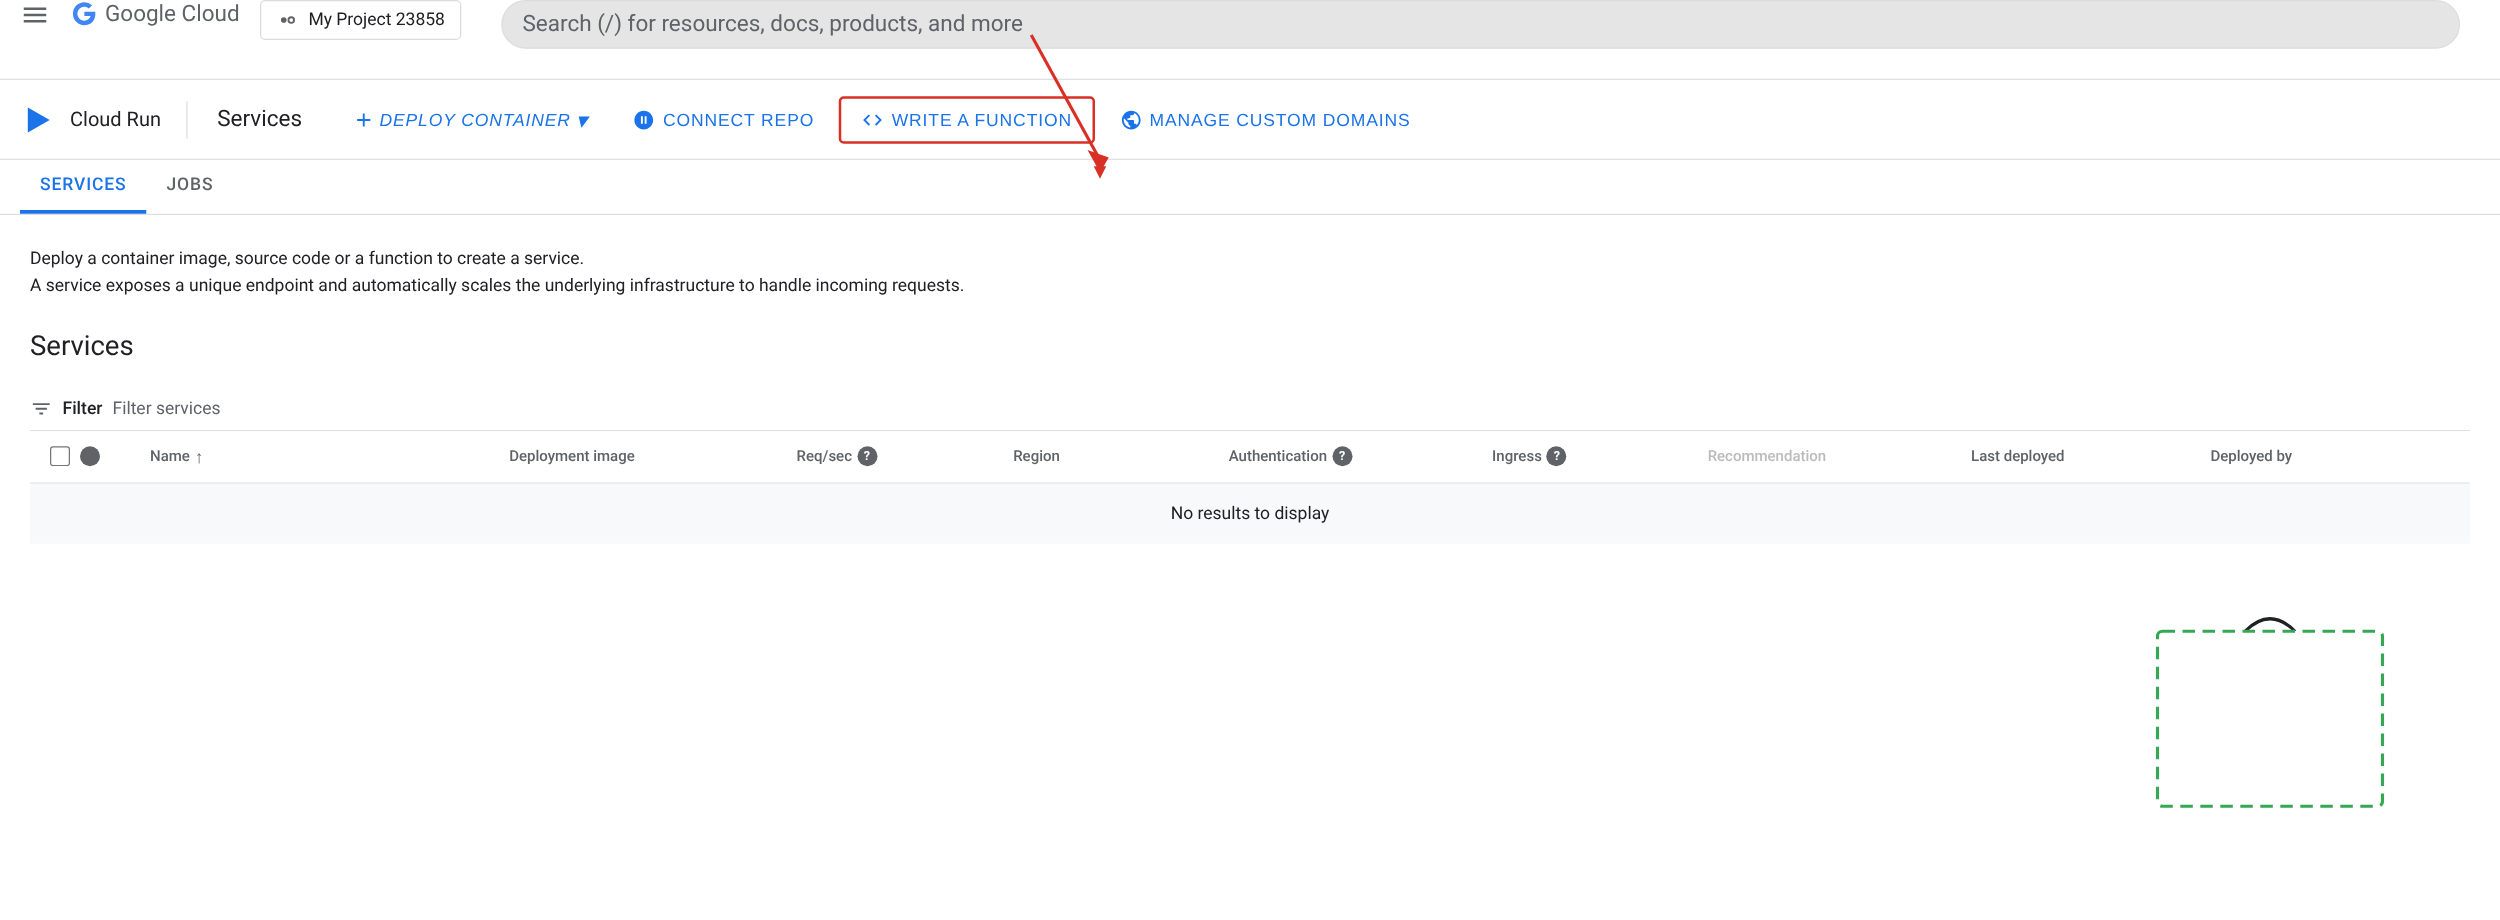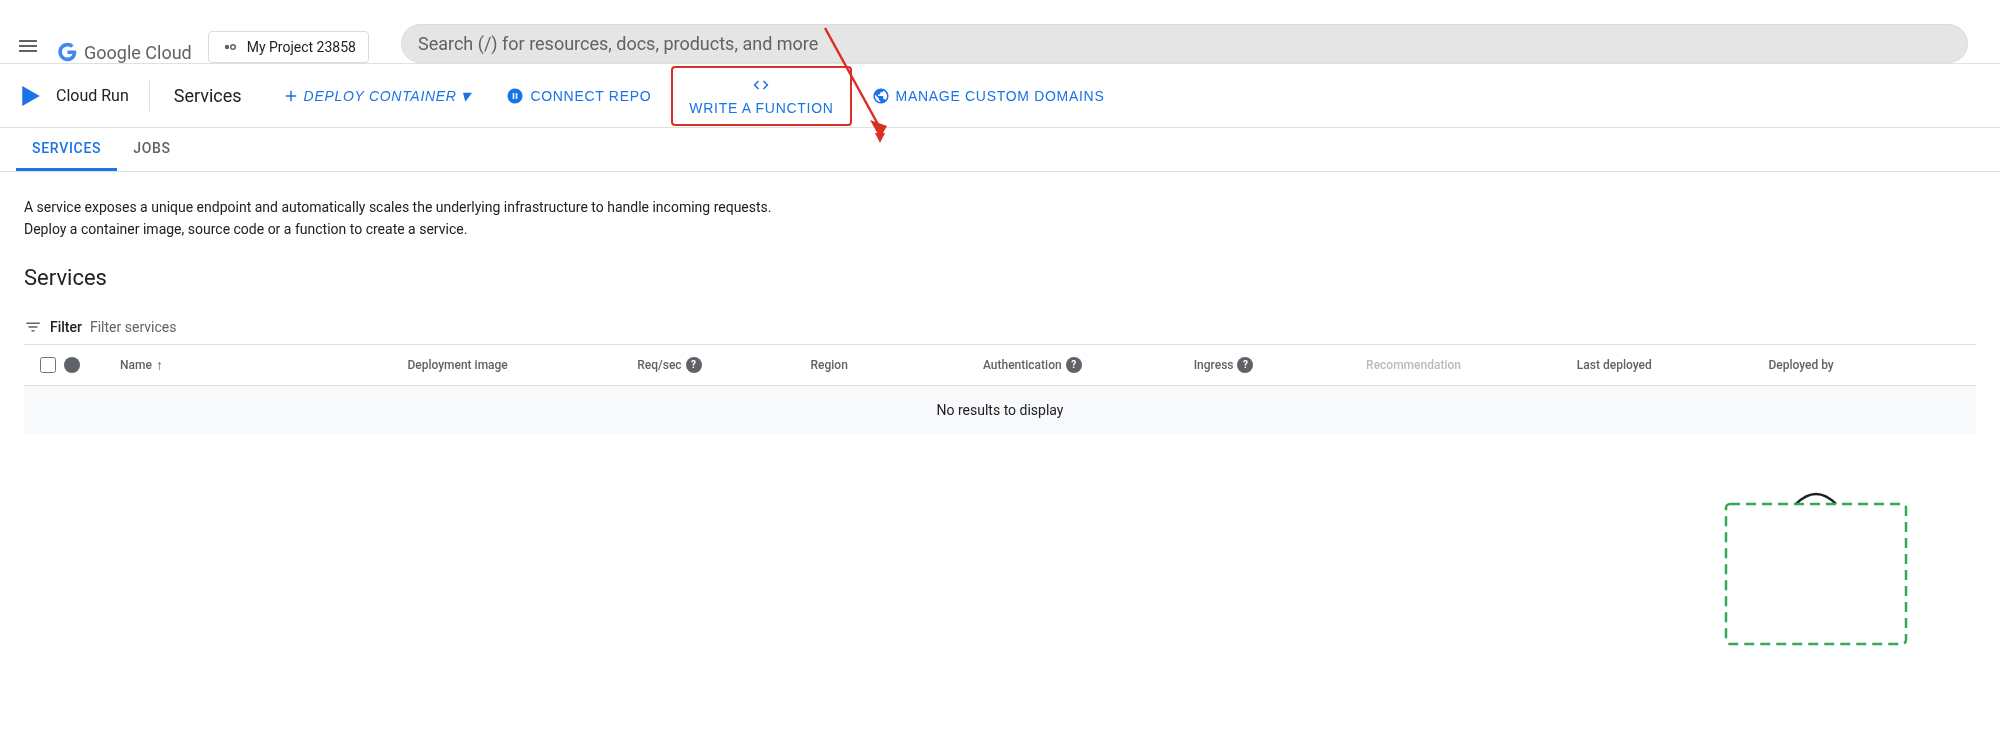--- a/index.html
+++ b/index.html
@@ -1,21 +1,21 @@
 <!DOCTYPE html>
 <html><head>
   <meta charset="utf-8">
   <style>
     * { margin: 0; padding: 0; box-sizing: border-box; }
     body { font-family: 'Google Sans', Roboto, Arial, sans-serif; font-size: 14px; color: #202124; background: #fff; overflow-x: hidden; }
 
     
     .top-nav {
       display: flex;
-      align-items: flex-end;
+      align-items: flex-start;
       height: 64px;
       padding: 0 16px;
       border-bottom: 1px solid #e0e0e0;
       gap: 16px;
     }
     .hamburger-icon { cursor: pointer; color: #5f6368; font-size: 20px; }
     .google-cloud-logo { display: flex; align-items: center; gap: 6px; font-size: 18px; font-weight: 400; color: #5f6368; }
     .project-selector {
       display: flex;
       align-items: center;
@@ -79,21 +79,20 @@
       font-weight: 500;
       letter-spacing: 0.05em;
       cursor: pointer;
       border: none;
       background: none;
       text-transform: uppercase;
     }
     .action-btn.highlighted {
       border: 2px solid #d93025;
       border-radius: 4px;
-      flex-direction: column;
     }
     .deploy-btn { display: flex; align-items: center; gap: 4px; font-style: italic; }
     .deploy-dropdown { color: #1a73e8; font-size: 18px; }
 
     
     .tabs {
       display: flex;
       padding: 0 16px;
       border-bottom: 1px solid #e0e0e0;
     }
@@ -271,22 +270,22 @@
   <div class="tab active">
     <span>SERVICES</span>
   </div>
   <div class="tab">
     <span>JOBS</span>
   </div>
 </div>
 
 <div class="main-content">
   <div class="description">
+    <p>Deploy a container image, source code or a function to create a service.</p>
     <p>A service exposes a unique endpoint and automatically scales the underlying infrastructure to handle incoming requests.</p>
-    <p>Deploy a container image, source code or a function to create a service.</p>
   </div>
 
   <h2 class="section-title">Services</h2>
 
   <div class="filter-bar">
     <svg width="18" height="18" viewBox="0 0 24 24" fill="#5f6368">
       <path d="M10 18h4v-2h-4v2zM3 6v2h18V6H3zm3 7h12v-2H6v2z"></path>
     </svg>
     <span class="filter-label">Filter</span>
     <span class="filter-placeholder">Filter services</span>

